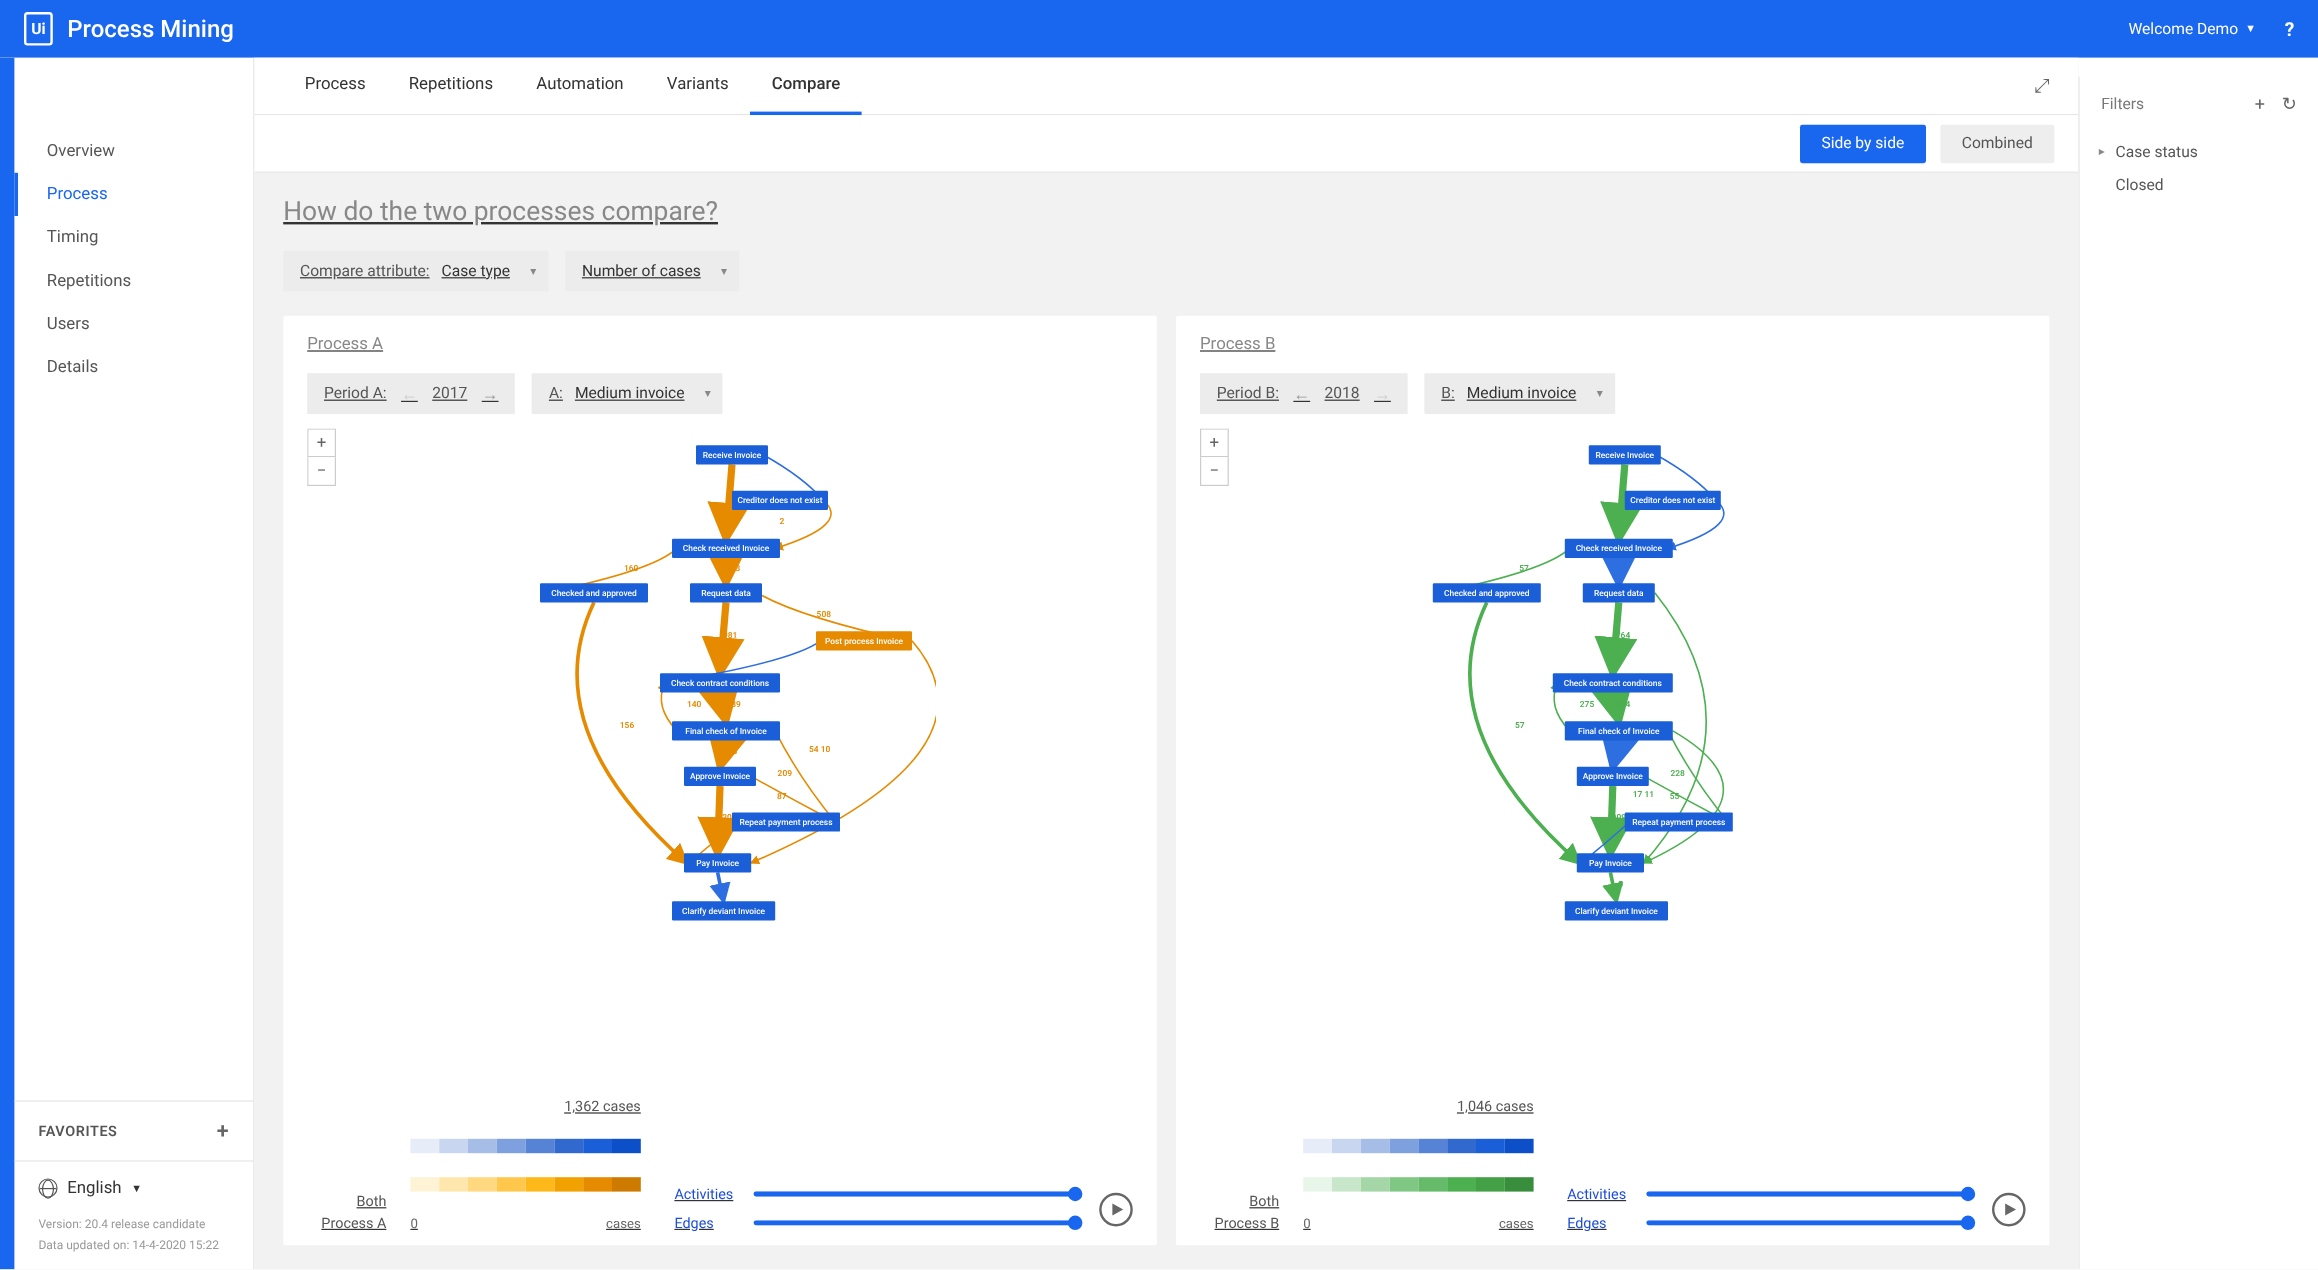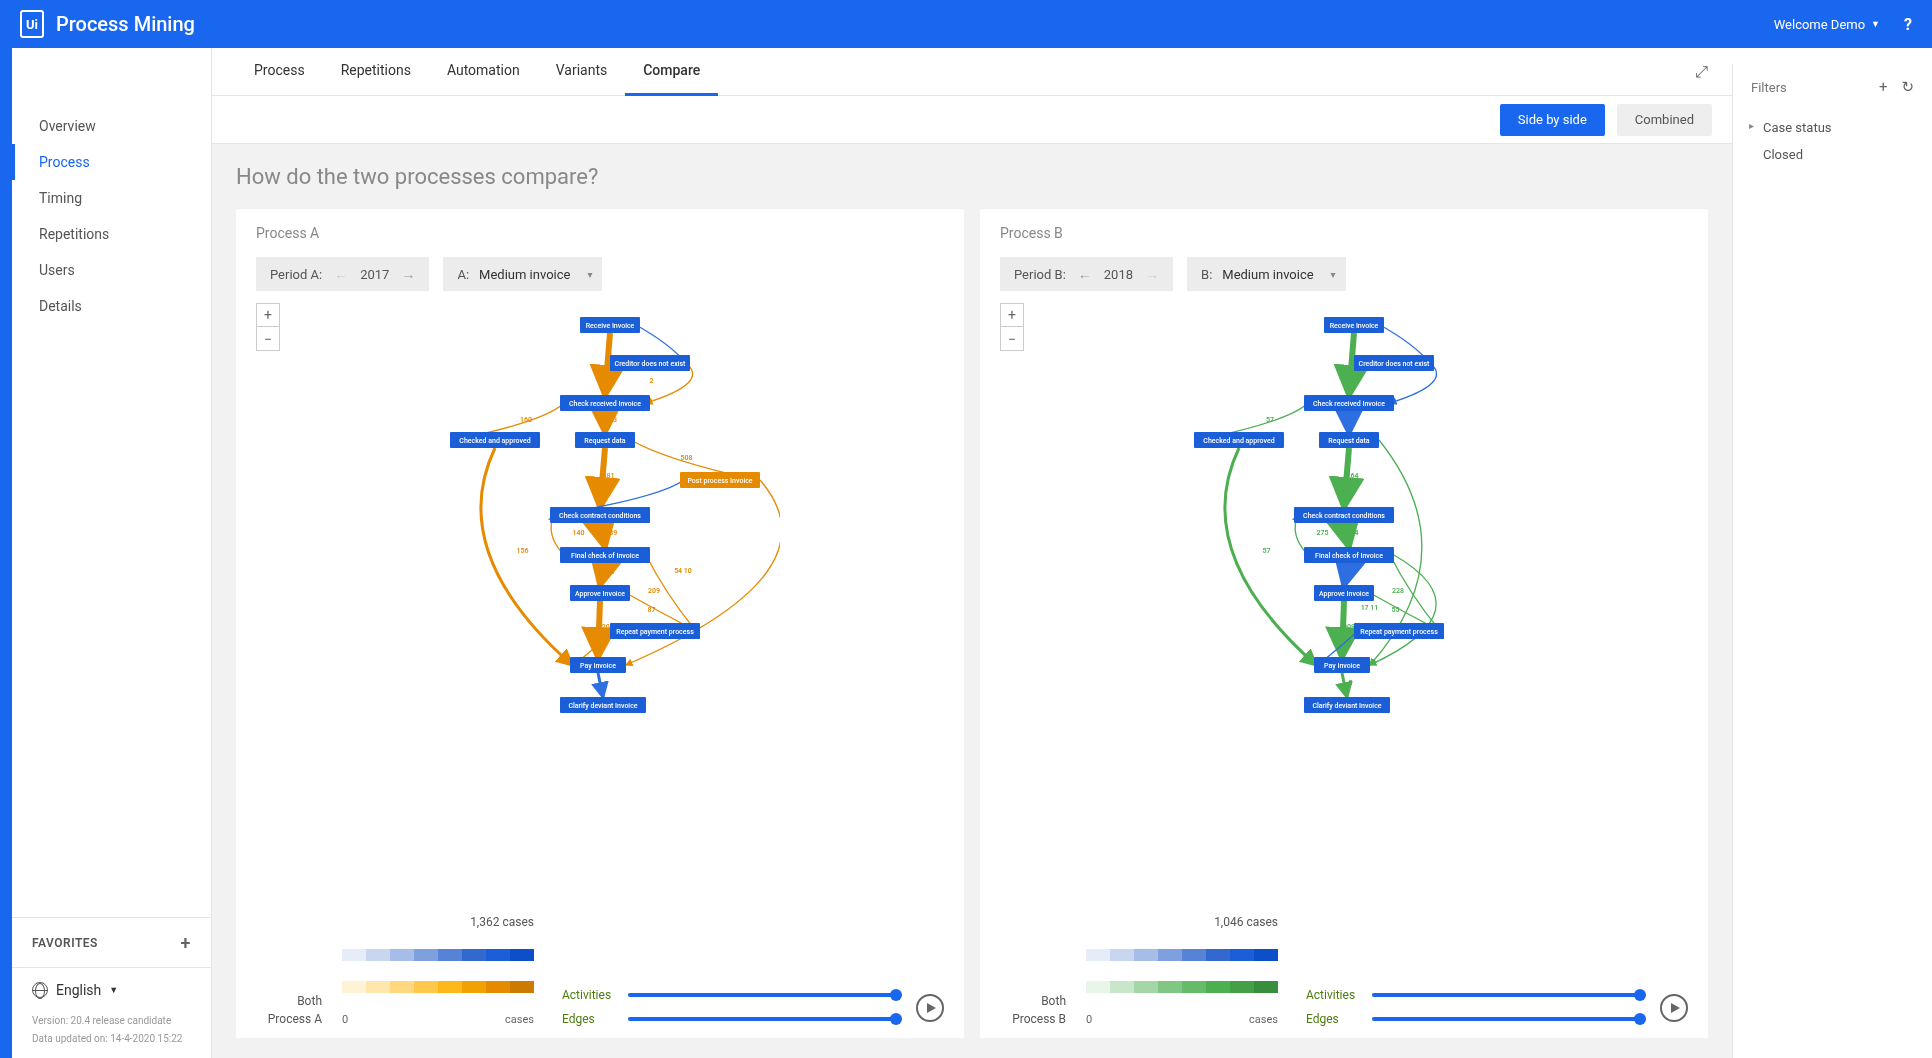--- a/index.html
+++ b/index.html
@@ -22,21 +22,21 @@
 .lang { display:flex; align-items:center; gap:8px; padding:14px 20px; font-size:14px; color:#333; cursor:pointer; border-top:1px solid #e5e5e5; }
 .meta { padding:0 20px 10px; font-size:10px; color:#999; line-height:1.8; }
 .main { flex:1; display:flex; flex-direction:column; background:#f2f2f2; overflow:hidden; }
 .tabbar { background:#fff; height:48px; display:flex; align-items:center; padding:0 24px; border-bottom:1px solid #e5e5e5; }
 .tab { padding:0 18px; height:48px; display:flex; align-items:center; font-size:14px; color:#333; cursor:pointer; border-bottom:3px solid transparent; }
 .tab.active { border-bottom-color:#1966ef; font-weight:500; }
 .expand-icon { margin-left:auto; font-size:16px; color:#666; cursor:pointer; }
 .viewbar { background:#fff; height:48px; display:flex; align-items:center; justify-content:flex-end; padding:0 20px; gap:12px; border-bottom:1px solid #e5e5e5; }
 .btn { height:32px; padding:0 18px; border:none; border-radius:2px; font-size:13px; cursor:pointer; background:#eee; color:#555; }
 .btn.primary { background:#1966ef; color:#fff; }
-.content { flex:1; padding:20px 24px; display:flex; flex-direction:column; overflow:hidden; }
+.content { flex:1; padding:20px 24px; display:flex; flex-direction:column; overflow:hidden;text-decoration:underline; }
 .qtitle { font-size:22px; color:#888; font-weight:400; margin-bottom:20px; }
 .controls { display:flex; gap:14px; margin-bottom:20px; }
 .dropdown { background:#ececec; height:34px; padding:0 32px 0 14px; display:flex; align-items:center; gap:10px; font-size:13px; color:#555; cursor:pointer; position:relative; border-radius:1px; }
 .dropdown::after { content:"▾"; position:absolute; right:10px; color:#888; font-size:10px; }
 .dd-label { color:#333; }
 .panels { flex:1; display:flex; gap:16px; overflow:hidden; }
 .panel { flex:1; background:#fff; display:flex; flex-direction:column; border-radius:2px; padding:16px 20px 12px; }
 .panel-title { font-size:14px; color:#888; margin-bottom:16px; }
 .panel-controls { display:flex; gap:14px; margin-bottom:12px; }
 .period { background:#ececec; height:34px; padding:0 14px; display:flex; align-items:center; gap:12px; font-size:13px; color:#555; }
@@ -62,21 +62,21 @@
 .legend-row { display:flex; align-items:flex-end; gap:20px; margin-top:8px; }
 .legend-col { display:flex; flex-direction:column; gap:4px; }
 .legend-label { font-size:12px; color:#555; text-align:right; width:66px; }
 .colorbar-wrap { display:flex; flex-direction:column; align-items:center; gap:20px; }
 .cases-label { font-size:12px; color:#555; align-self:flex-end; }
 .colorbar { display:flex; height:12px; }
 .colorbar div { width:24px; height:12px; }
 .colorbar-axis { display:flex; justify-content:space-between; width:192px; font-size:11px; color:#666; }
 .sliders { display:flex; flex-direction:column; gap:10px; flex:1; margin-left:8px; }
 .slider-row { display:flex; align-items:center; gap:10px; }
-.slider-label { width:56px; font-size:12px; color:#4d7c0f; }
+.slider-label { width:56px; font-size:12px; color:#1d4ed8; }
 .slider { flex:1; height:4px; background:#cfd8e8; border-radius:2px; position:relative; cursor:pointer; }
 .slider-fill { position:absolute; left:0; top:0; height:100%; width:100%; background:#1966ef; border-radius:2px; }
 .slider-thumb { position:absolute; right:-6px; top:-4px; width:12px; height:12px; border-radius:50%; background:#1966ef; }
 .play { width:28px; height:28px; border:2px solid #666; border-radius:50%; display:flex; align-items:center; justify-content:center; cursor:pointer; align-self:flex-end; margin-bottom:4px; }
 .play::before { content:""; border-left:9px solid #666; border-top:5px solid transparent; border-bottom:5px solid transparent; margin-left:2px; }
 .filters { width:200px; border-left:1px solid #e5e5e5; background:#fff; padding:14px 18px; display:flex; flex-direction:column;margin-top:16px; }
 .filters-header { display:flex; align-items:center; justify-content:space-between; color:#777; font-size:13px; margin-bottom:18px; }
 .filters-icons { display:flex; gap:14px; color:#666; }
 .fi { cursor:pointer; font-size:15px; }
 .filter-item { font-size:13px; color:#555; padding:6px 0 6px 12px; position:relative; }
@@ -139,20 +139,29 @@
             <div class="tab active">Compare</div>
           </div>
         <span class="expand-icon">⤢</span>
       </div>
       <div class="viewbar">
         <button class="btn primary">Side by side</button>
         <button class="btn">Combined</button>
       </div>
       <div class="content">
         <div class="qtitle">How do the two processes compare?</div>
+        <div class="controls">
+          <div class="dropdown">
+            <span>Compare attribute:</span>
+            <span class="dd-label">Case type</span>
+          </div>
+          <div class="dropdown">
+            <span class="dd-label">Number of cases</span>
+          </div>
+        </div>
 
         <div class="panels">
           <div class="panel">
             <div class="panel-title">Process A</div>
             <div class="panel-controls">
               <div class="period">
                 <span>Period A:</span>
                 <span class="arrow disabled">←</span>
                 <span>2017</span>
                 <span class="arrow">→</span>

